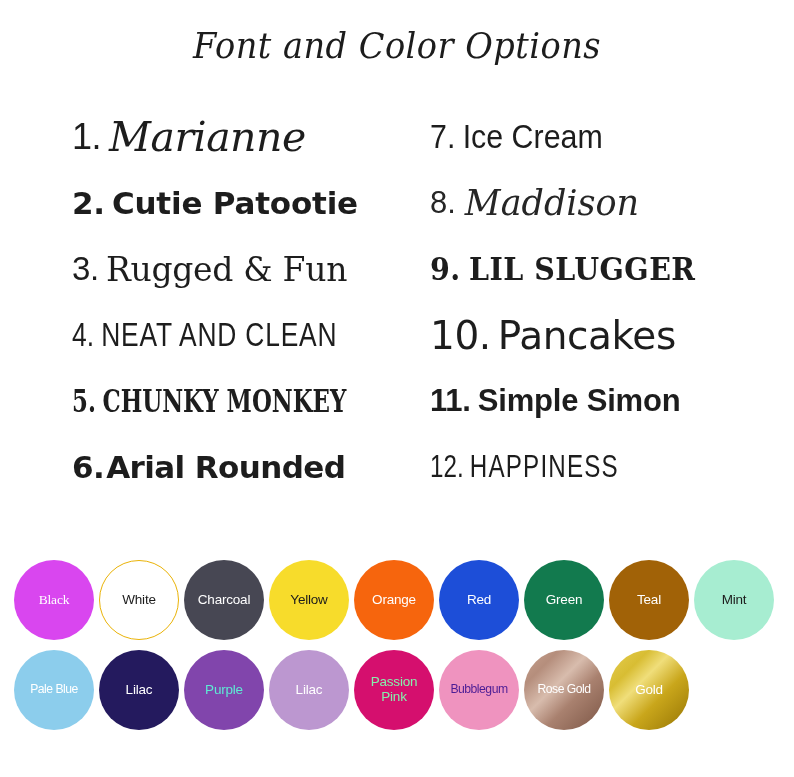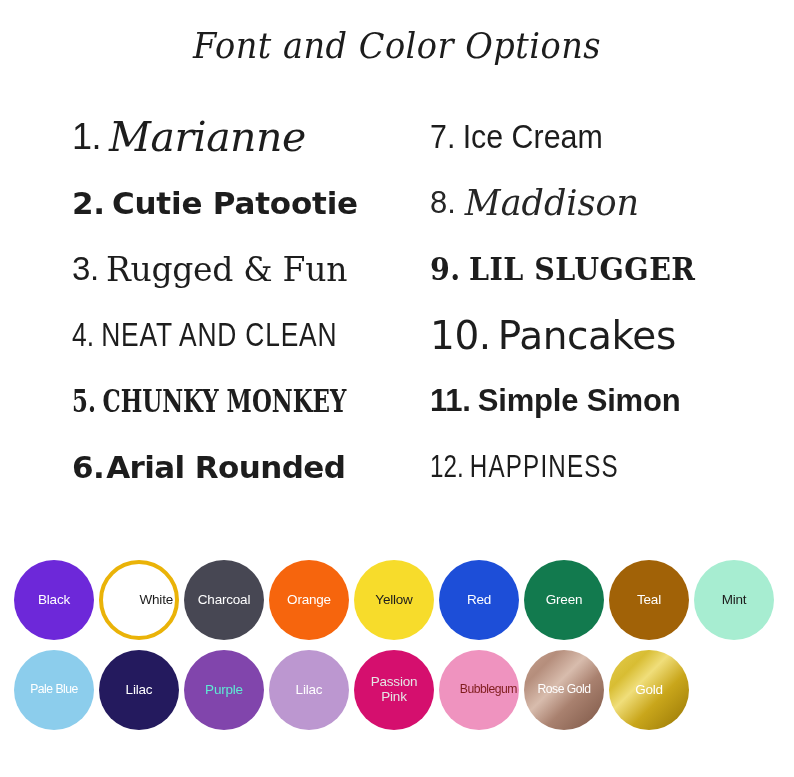--- a/index.html
+++ b/index.html
@@ -193,21 +193,21 @@
     font-weight: 400;
     line-height: 1.08;
     box-sizing: border-box;
     letter-spacing: -0.2px;
   }
   .swatch span {
     display: block;
     padding: 0 2px;
     white-space: pre-line;
   }
-  .swatch.bordered { border: 4px solid #eab308; justify-content: flex-end; }
+  .swatch.bordered { border: 1px solid #eab308; }
   .swatch.tight { font-size: 12.2px; letter-spacing: -0.5px; }
 </style>
 </head>
 <body>
 
 <div class="title">Font and Color Options</div>
 
 <div class="font-list">
   <div class="col col-left">
     <div class="font-row f1">
@@ -258,35 +258,35 @@
       <span class="name">Simple Simon</span>
     </div>
     <div class="font-row f12">
       <span class="num">12.</span>
       <span class="name">HAPPINESS</span>
     </div>
   </div>
 </div>
 
 <div class="swatch-grid" id="swatch-grid">
-    <div class="swatch" style="background: #6d28d9; color: rgb(255, 255, 255);">
+    <div class="swatch" style="background: #d946ef; color: rgb(255, 255, 255); font-family: Liberation Serif, serif;">
       <span>Black</span>
     </div>
     <div class="swatch bordered" style="background: rgb(255, 255, 255); color: rgb(28, 28, 28);">
       <span>White</span>
     </div>
     <div class="swatch" style="background: rgb(71, 71, 83); color: rgb(255, 255, 255);">
       <span>Charcoal</span>
     </div>
+    <div class="swatch" style="background: rgb(247, 220, 43); color: rgb(28, 28, 28);">
+      <span>Yellow</span>
+    </div>
     <div class="swatch" style="background: rgb(246, 101, 13); color: rgb(255, 255, 255);">
       <span>Orange</span>
     </div>
-    <div class="swatch" style="background: rgb(247, 220, 43); color: rgb(28, 28, 28);">
-      <span>Yellow</span>
-    </div>
     <div class="swatch" style="background: #1d4ed8; color: rgb(255, 255, 255);">
       <span>Red</span>
     </div>
     <div class="swatch" style="background: rgb(18, 122, 78); color: rgb(255, 255, 255);">
       <span>Green</span>
     </div>
     <div class="swatch" style="background: #a16207; color: rgb(255, 255, 255);">
       <span>Teal</span>
     </div>
     <div class="swatch" style="background: rgb(167, 237, 209); color: rgb(28, 28, 28);">
@@ -297,25 +297,25 @@
     </div>
     <div class="swatch" style="background: rgb(36, 26, 94); color: rgb(255, 255, 255);">
       <span>Lilac</span>
     </div>
     <div class="swatch" style="background: rgb(129, 69, 172); color: #5eead4;">
       <span>Purple</span>
     </div>
     <div class="swatch" style="background: rgb(188, 151, 208); color: rgb(255, 255, 255);">
       <span>Lilac</span>
     </div>
-    <div class="swatch" style="background: rgb(213, 15, 110); color: #e5e5e5;">
+    <div class="swatch" style="background: rgb(213, 15, 110); color: #86efac;">
       <span>Passion
 Pink</span>
     </div>
-    <div class="swatch tight" style="background: rgb(239, 147, 191); color: #7f1d1d; justify-content: flex-end;">
+    <div class="swatch tight" style="background: rgb(239, 147, 191); color: #4c1d95;">
       <span>Bubblegum</span>
     </div>
     <div class="swatch tight" style="background: linear-gradient(135deg, rgb(200, 162, 144) 0%, rgb(181, 142, 124) 22%, rgb(216, 188, 173) 42%, rgb(169, 129, 111) 62%, rgb(141, 102, 85) 85%, rgb(160, 122, 104) 100%); color: rgb(255, 255, 255);">
       <span>Rose Gold</span>
     </div>
     <div class="swatch" style="background: linear-gradient(135deg, rgb(230, 207, 82) 0%, rgb(216, 189, 51) 25%, rgb(240, 222, 122) 40%, rgb(201, 166, 27) 62%, rgb(168, 134, 12) 86%, rgb(197, 160, 24) 100%); color: rgb(255, 255, 255);">
       <span>Gold</span>
     </div>
   </div>
 

